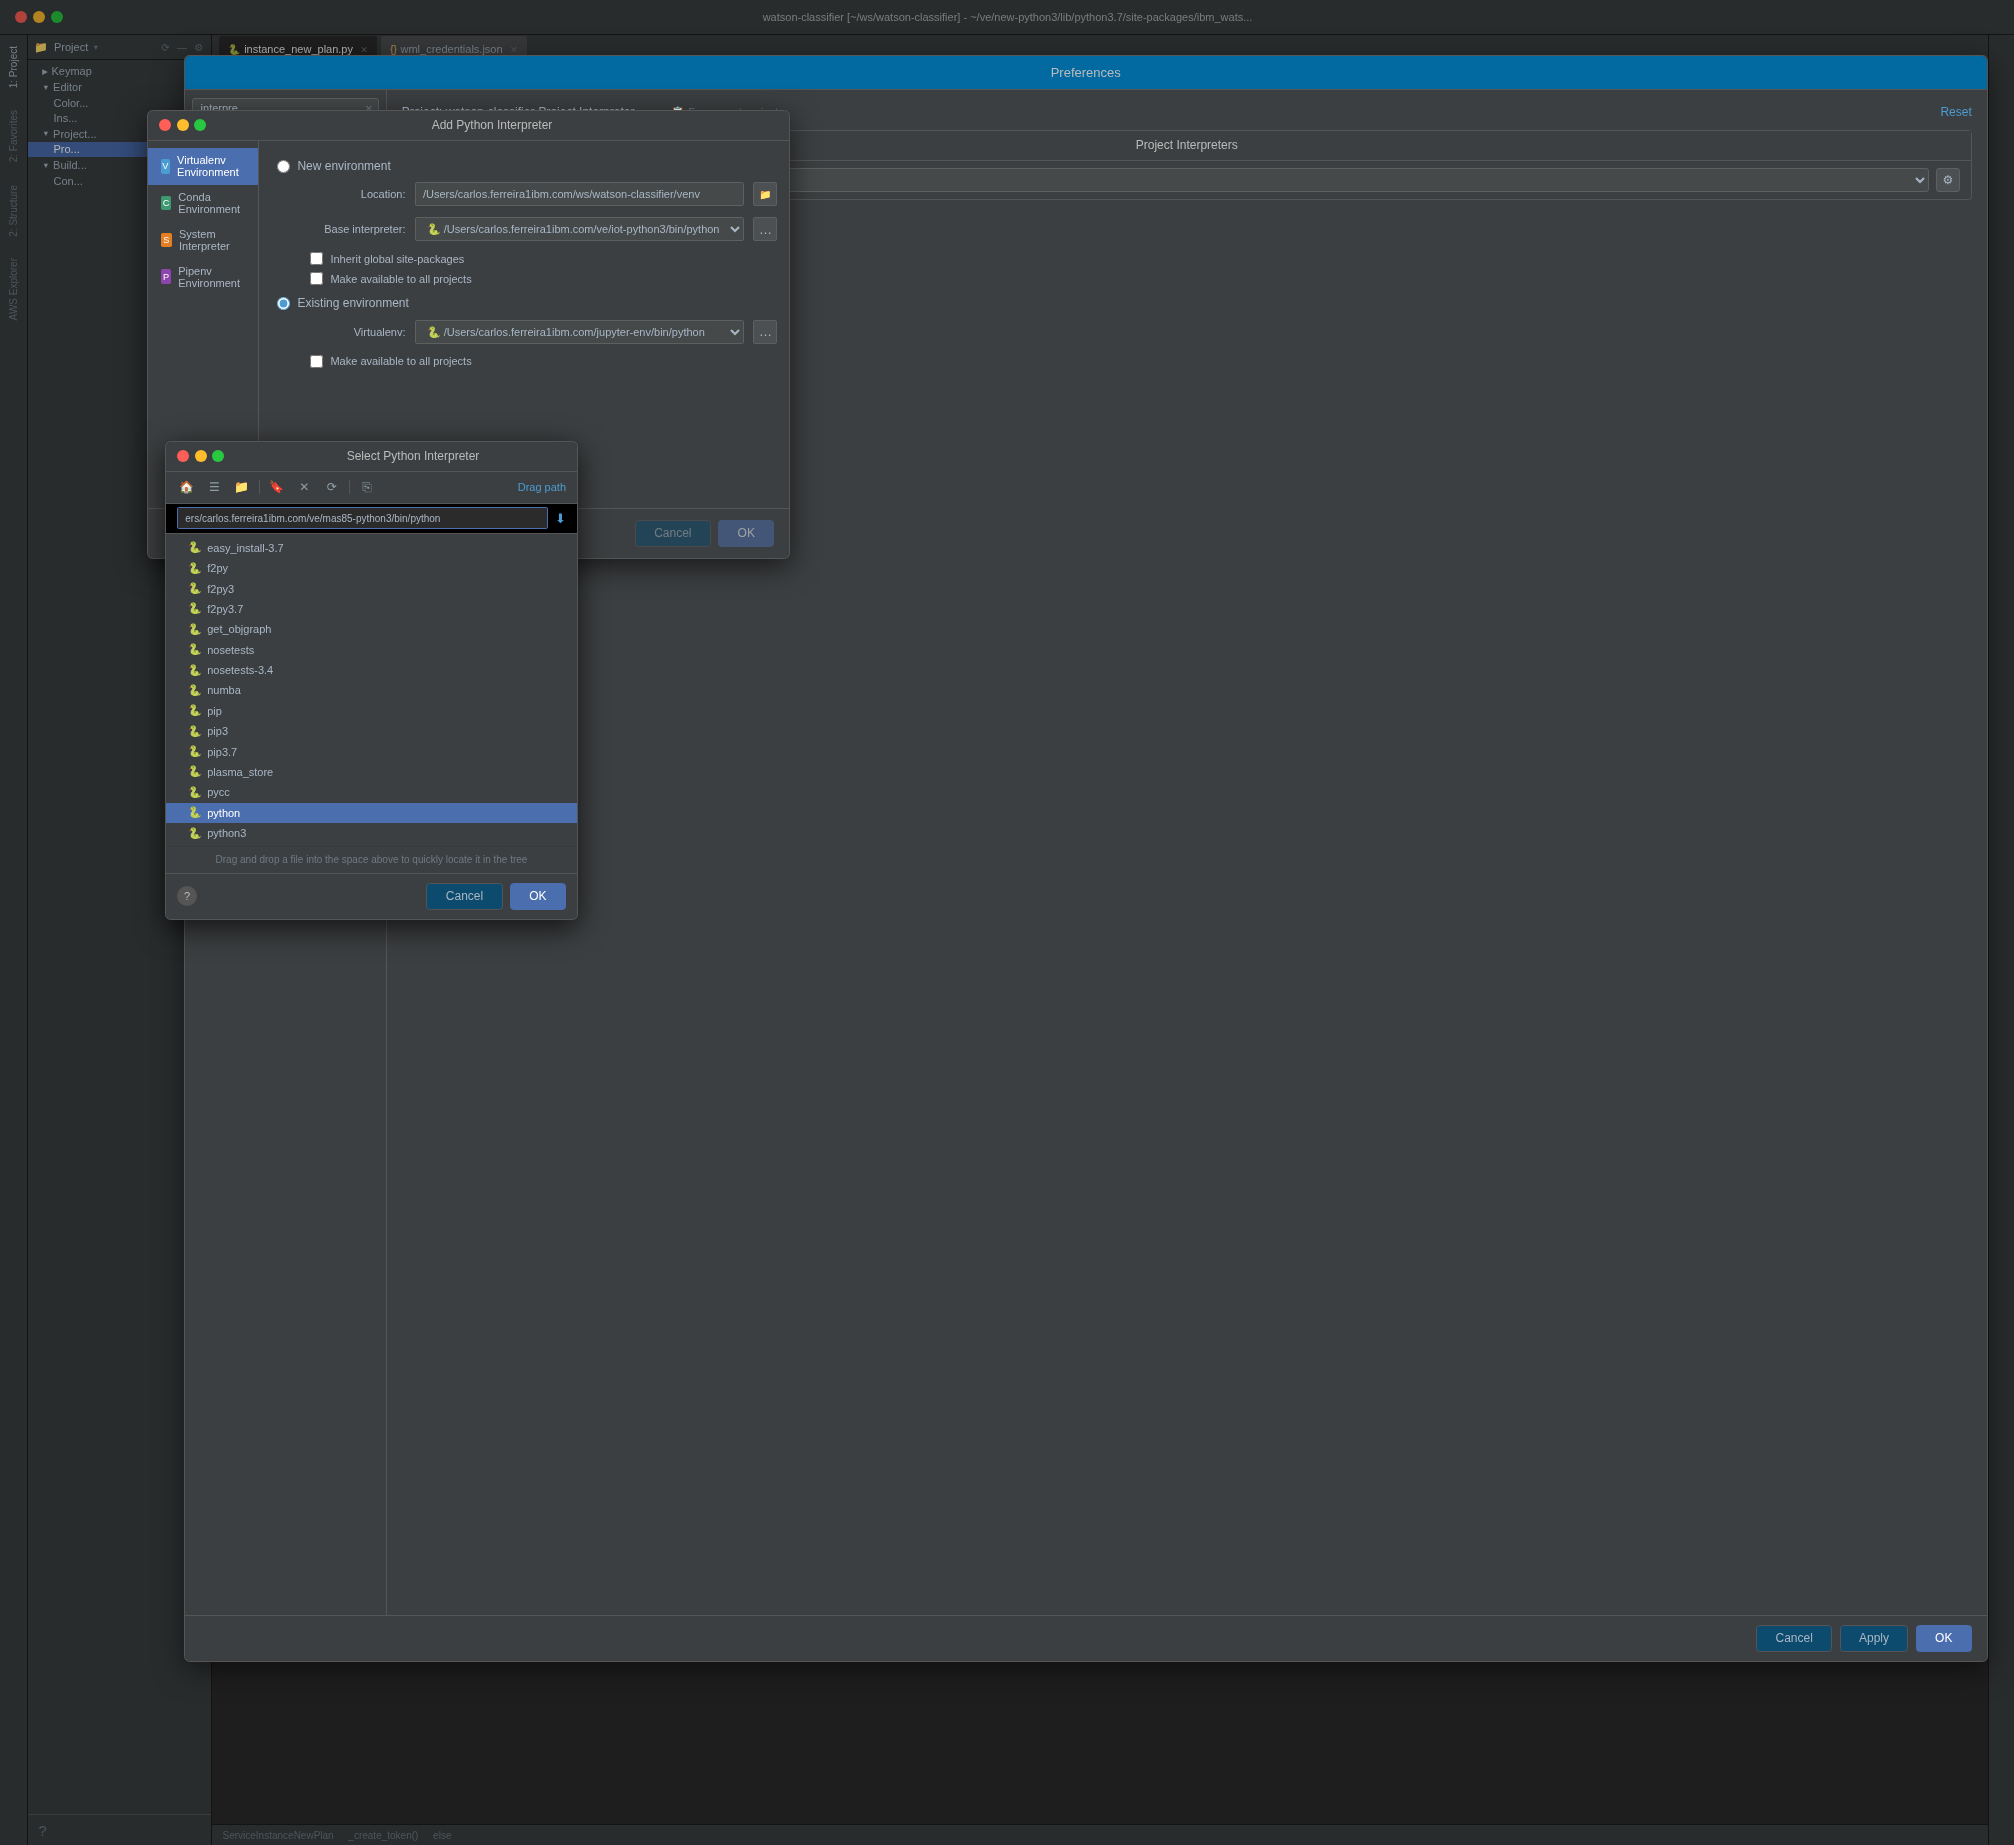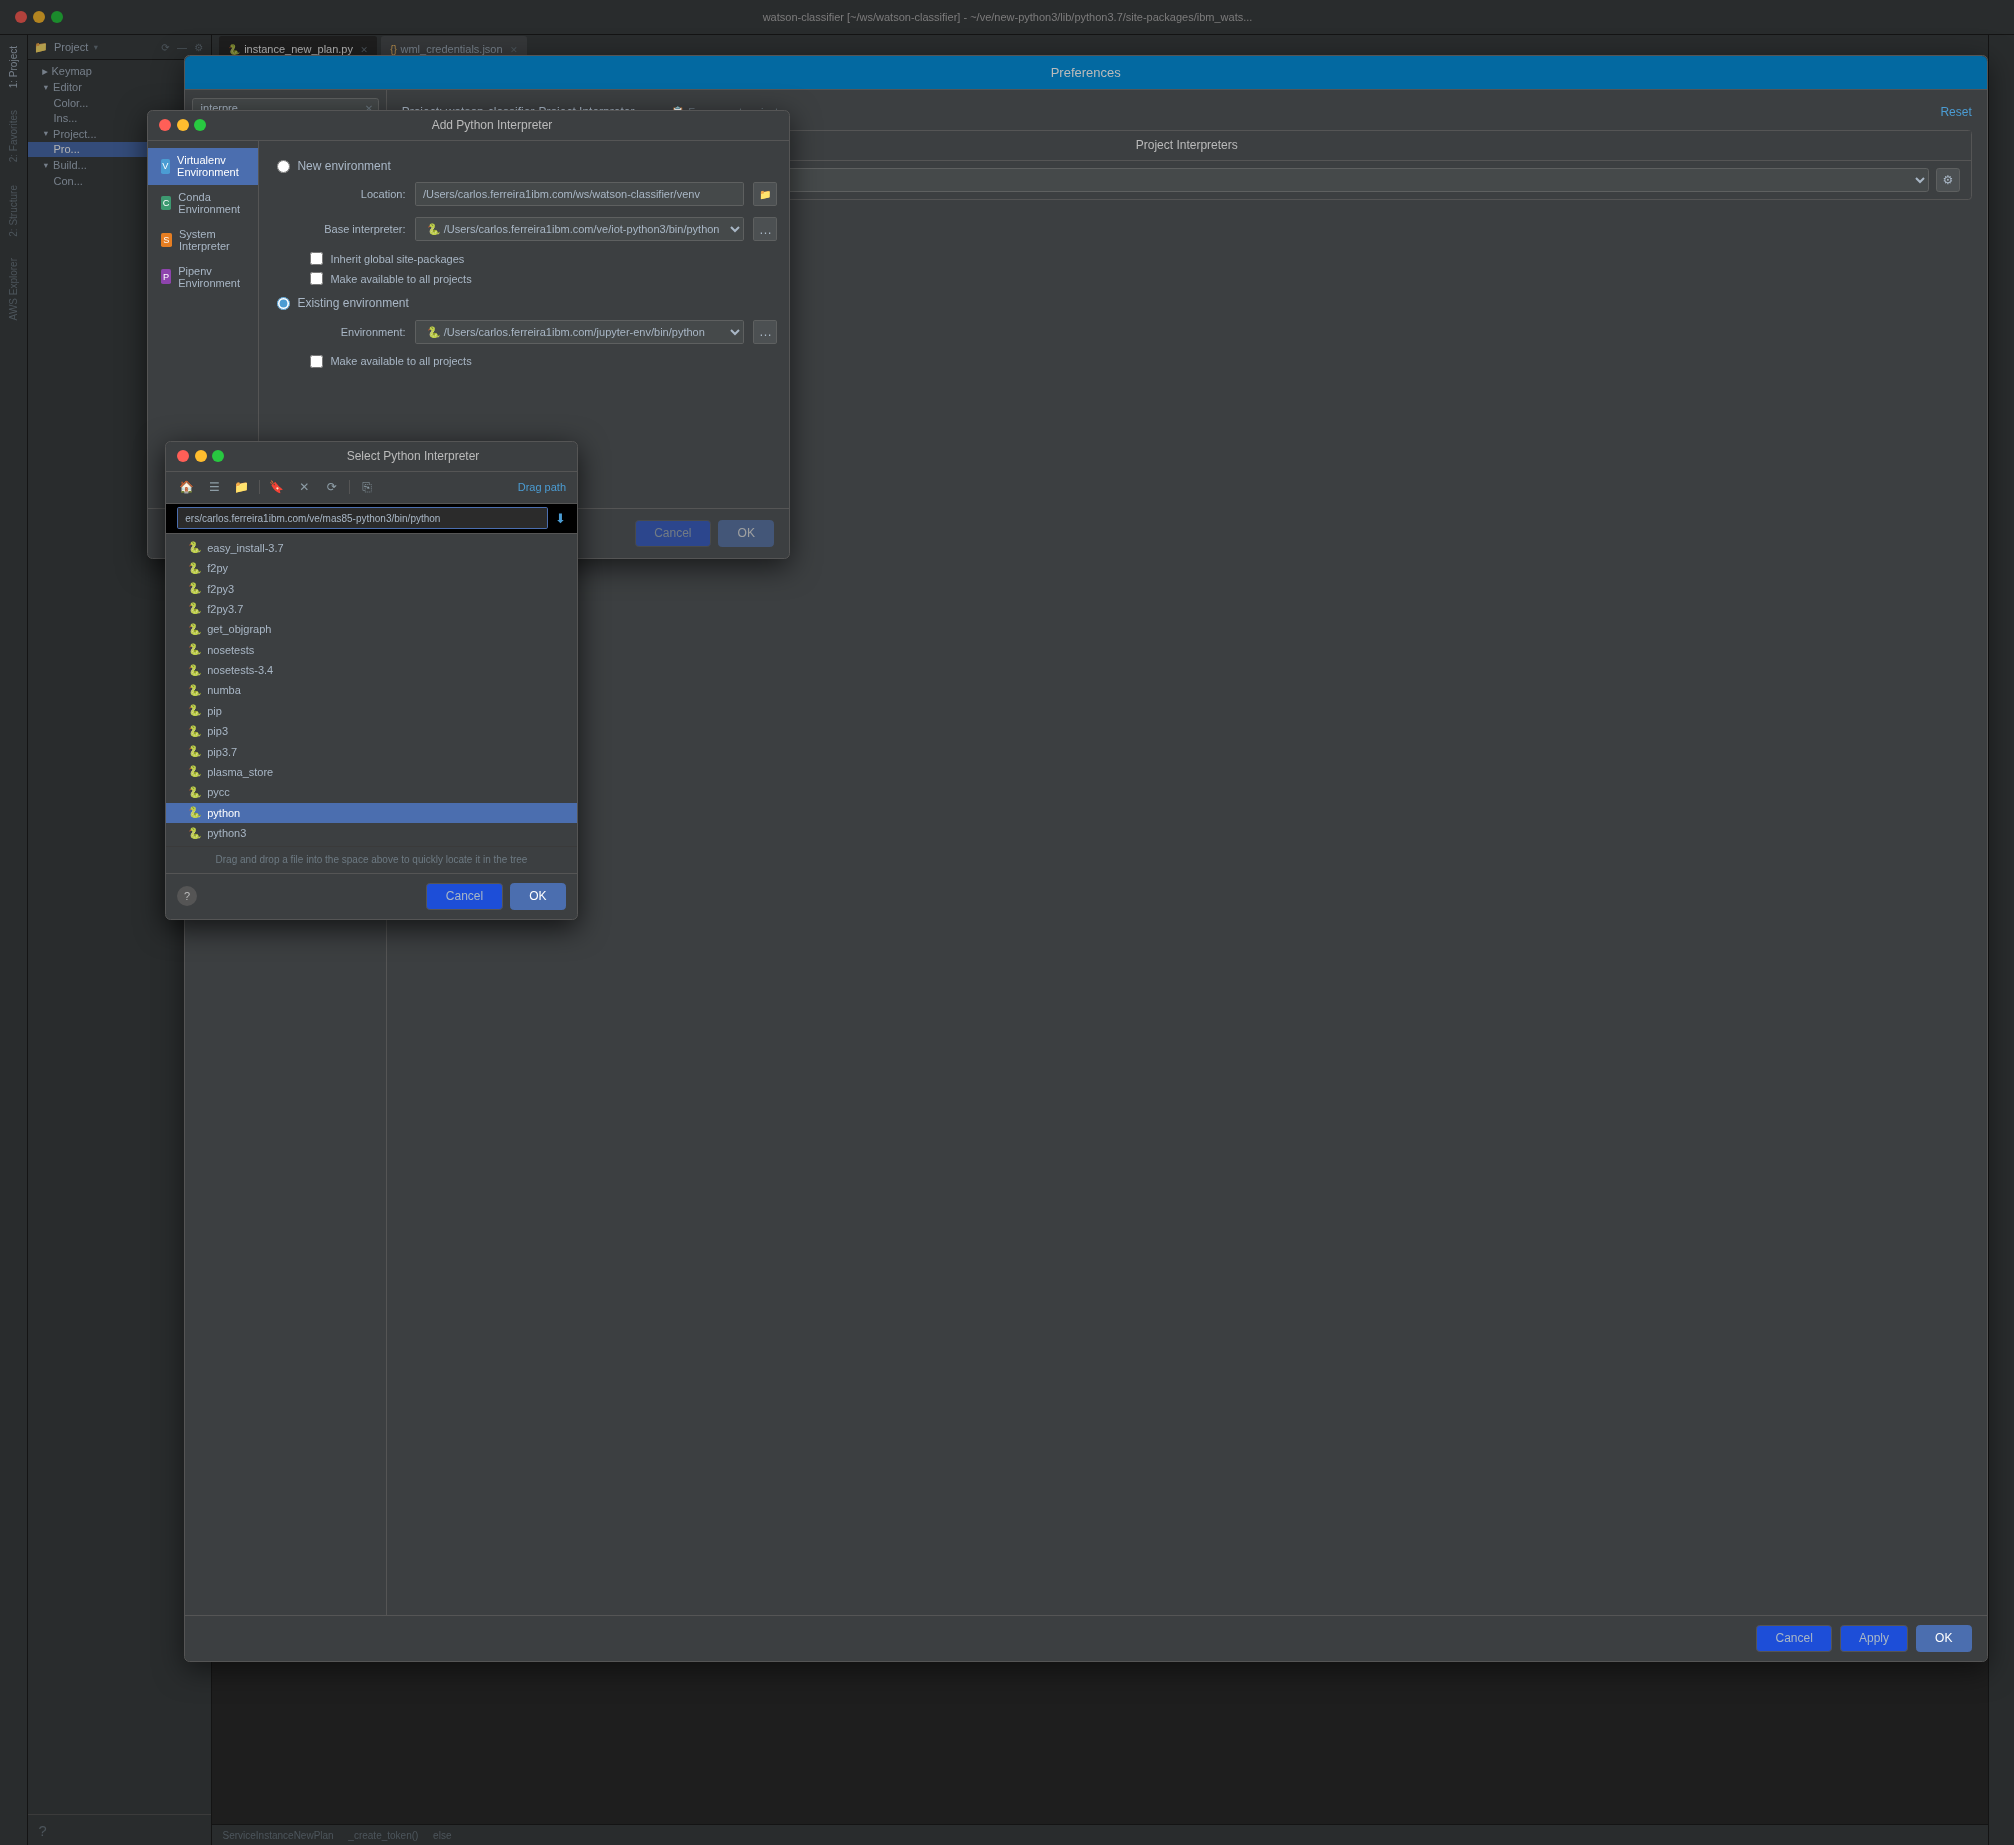--- a/index.html
+++ b/index.html
@@ -411,21 +411,21 @@
       border-top: 0.9px solid #555;
     }
     .btn {
       padding: 5.5px 18.4px;
       border-radius: 3.7px;
       font-size: 12px;
       cursor: pointer;
       border: 0.9px solid #555;
     }
     .btn-default {
-      background: #1d4ed8;
+      background: #0c4a6e;
       color: #a9b7c6;
     }
     .btn-primary {
       background: #4b6eaf;
       color: #fff;
       border-color: #4b6eaf;
     }
 
     
     .prefs-buttons {
@@ -873,21 +873,21 @@
         <input type="checkbox" style="">
         <span class="checkbox-label">Make available to all projects</span>
       </div>
 
       <div class="radio-row" style="margin-top:11px;">
         <input type="radio" name="env-type" class="radio-input" checked="" style="">
         <label class="radio-label">Existing environment</label>
       </div>
 
       <div class="form-row">
-        <span class="form-label">Environment:</span>
+        <span class="form-label">Virtualenv:</span>
         <select class="form-input" style="flex:1;">
           <option>🐍 /Users/carlos.ferreira1ibm.com/jupyter-env/bin/python</option>
         </select>
         <div class="form-dots">…</div>
       </div>
 
       <div class="checkbox-row">
         <input type="checkbox" style="">
         <span class="checkbox-label">Make available to all projects</span>
       </div>

